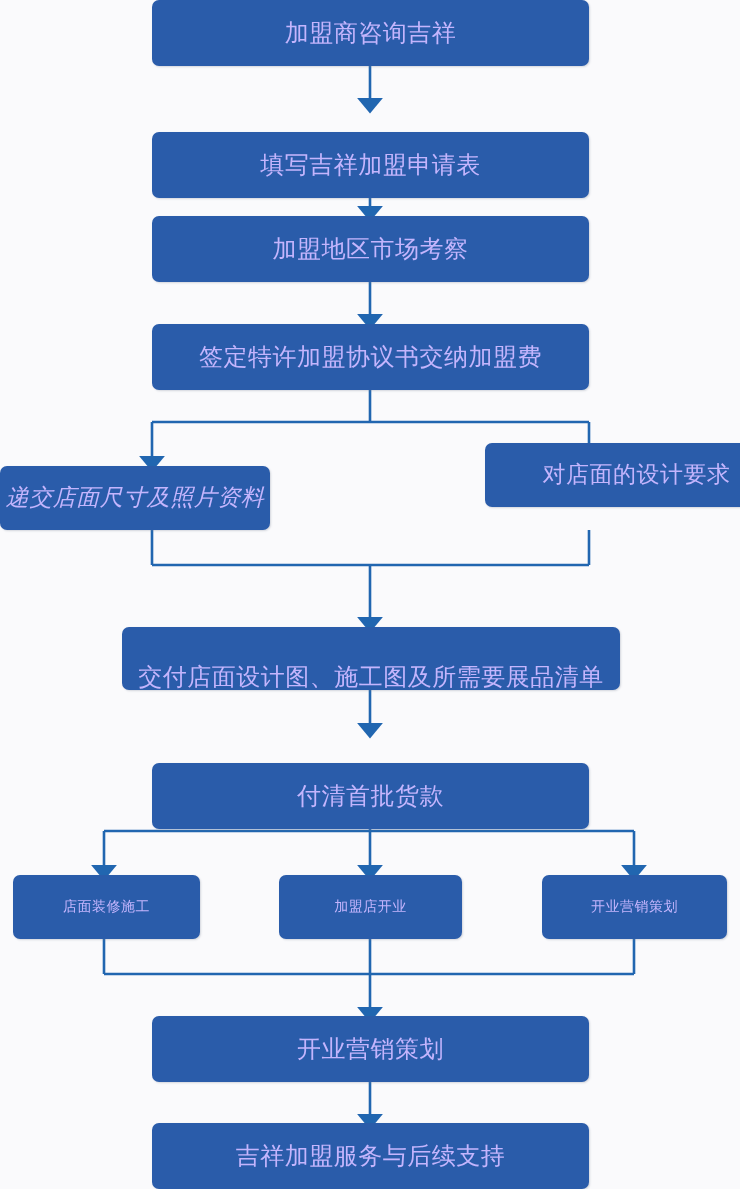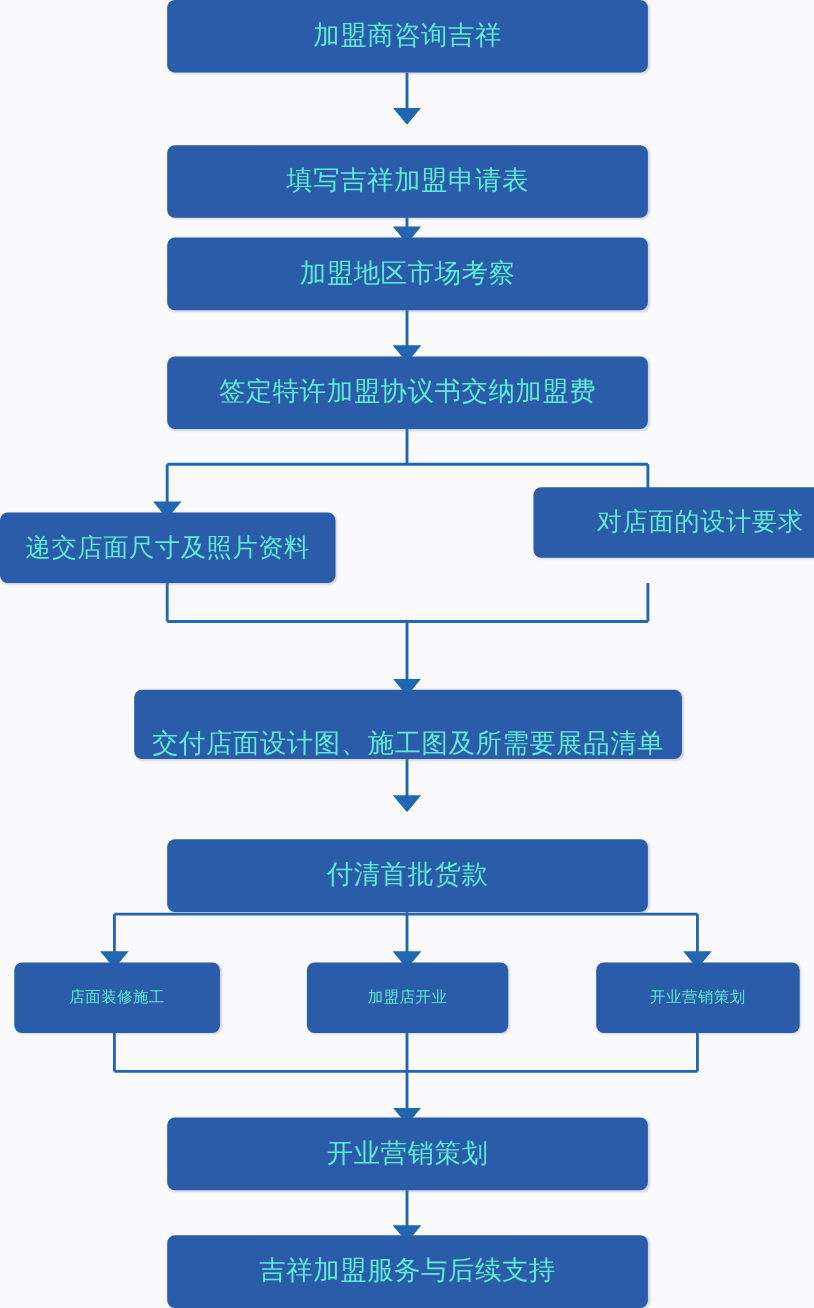--- a/index.html
+++ b/index.html
@@ -21,21 +21,21 @@
     left: 0;
     top: 0;
     width: 740px;
     height: 1189px;
     pointer-events: none;
   }
   .node {
     position: absolute;
     background: #2a5caa;
     border-radius: 7px;
-    color: #5eead4;
+    color: #c4b5fd;
     display: flex;
     align-items: center;
     justify-content: center;
     text-align: center;
     letter-spacing: 0.5px;
     box-sizing: border-box;
     box-shadow: 1px 1px 2px rgba(120,130,150,0.30);
     z-index: 2;
   }
   .node-label {
@@ -106,21 +106,21 @@
   </div>
 
   <div class="node w-main" style="top:216px;">
     <span class="node-label fs-24">加盟地区市场考察</span>
   </div>
 
   <div class="node w-main" style="top:324px;">
     <span class="node-label fs-24">签定特许加盟协议书交纳加盟费</span>
   </div>
 
-  <div class="node" style="left:0px; top:466px; width:305px; height:64px;">
+  <div class="node" style="left:0px; top:466px; width:270px; height:64px;font-style:italic;">
     <span class="node-label fs-23">递交店面尺寸及照片资料</span>
   </div>
 
   <div class="node" style="left:437px; top:443px; width:303px; height:64px;margin-left:48px;">
     <span class="node-label fs-23">对店面的设计要求</span>
   </div>
 
   <div class="node w-wide" style="top:627px;">
     <span class="node-label fs-24">交付店面设计图、施工图及所需要展品清单</span>
   </div>

